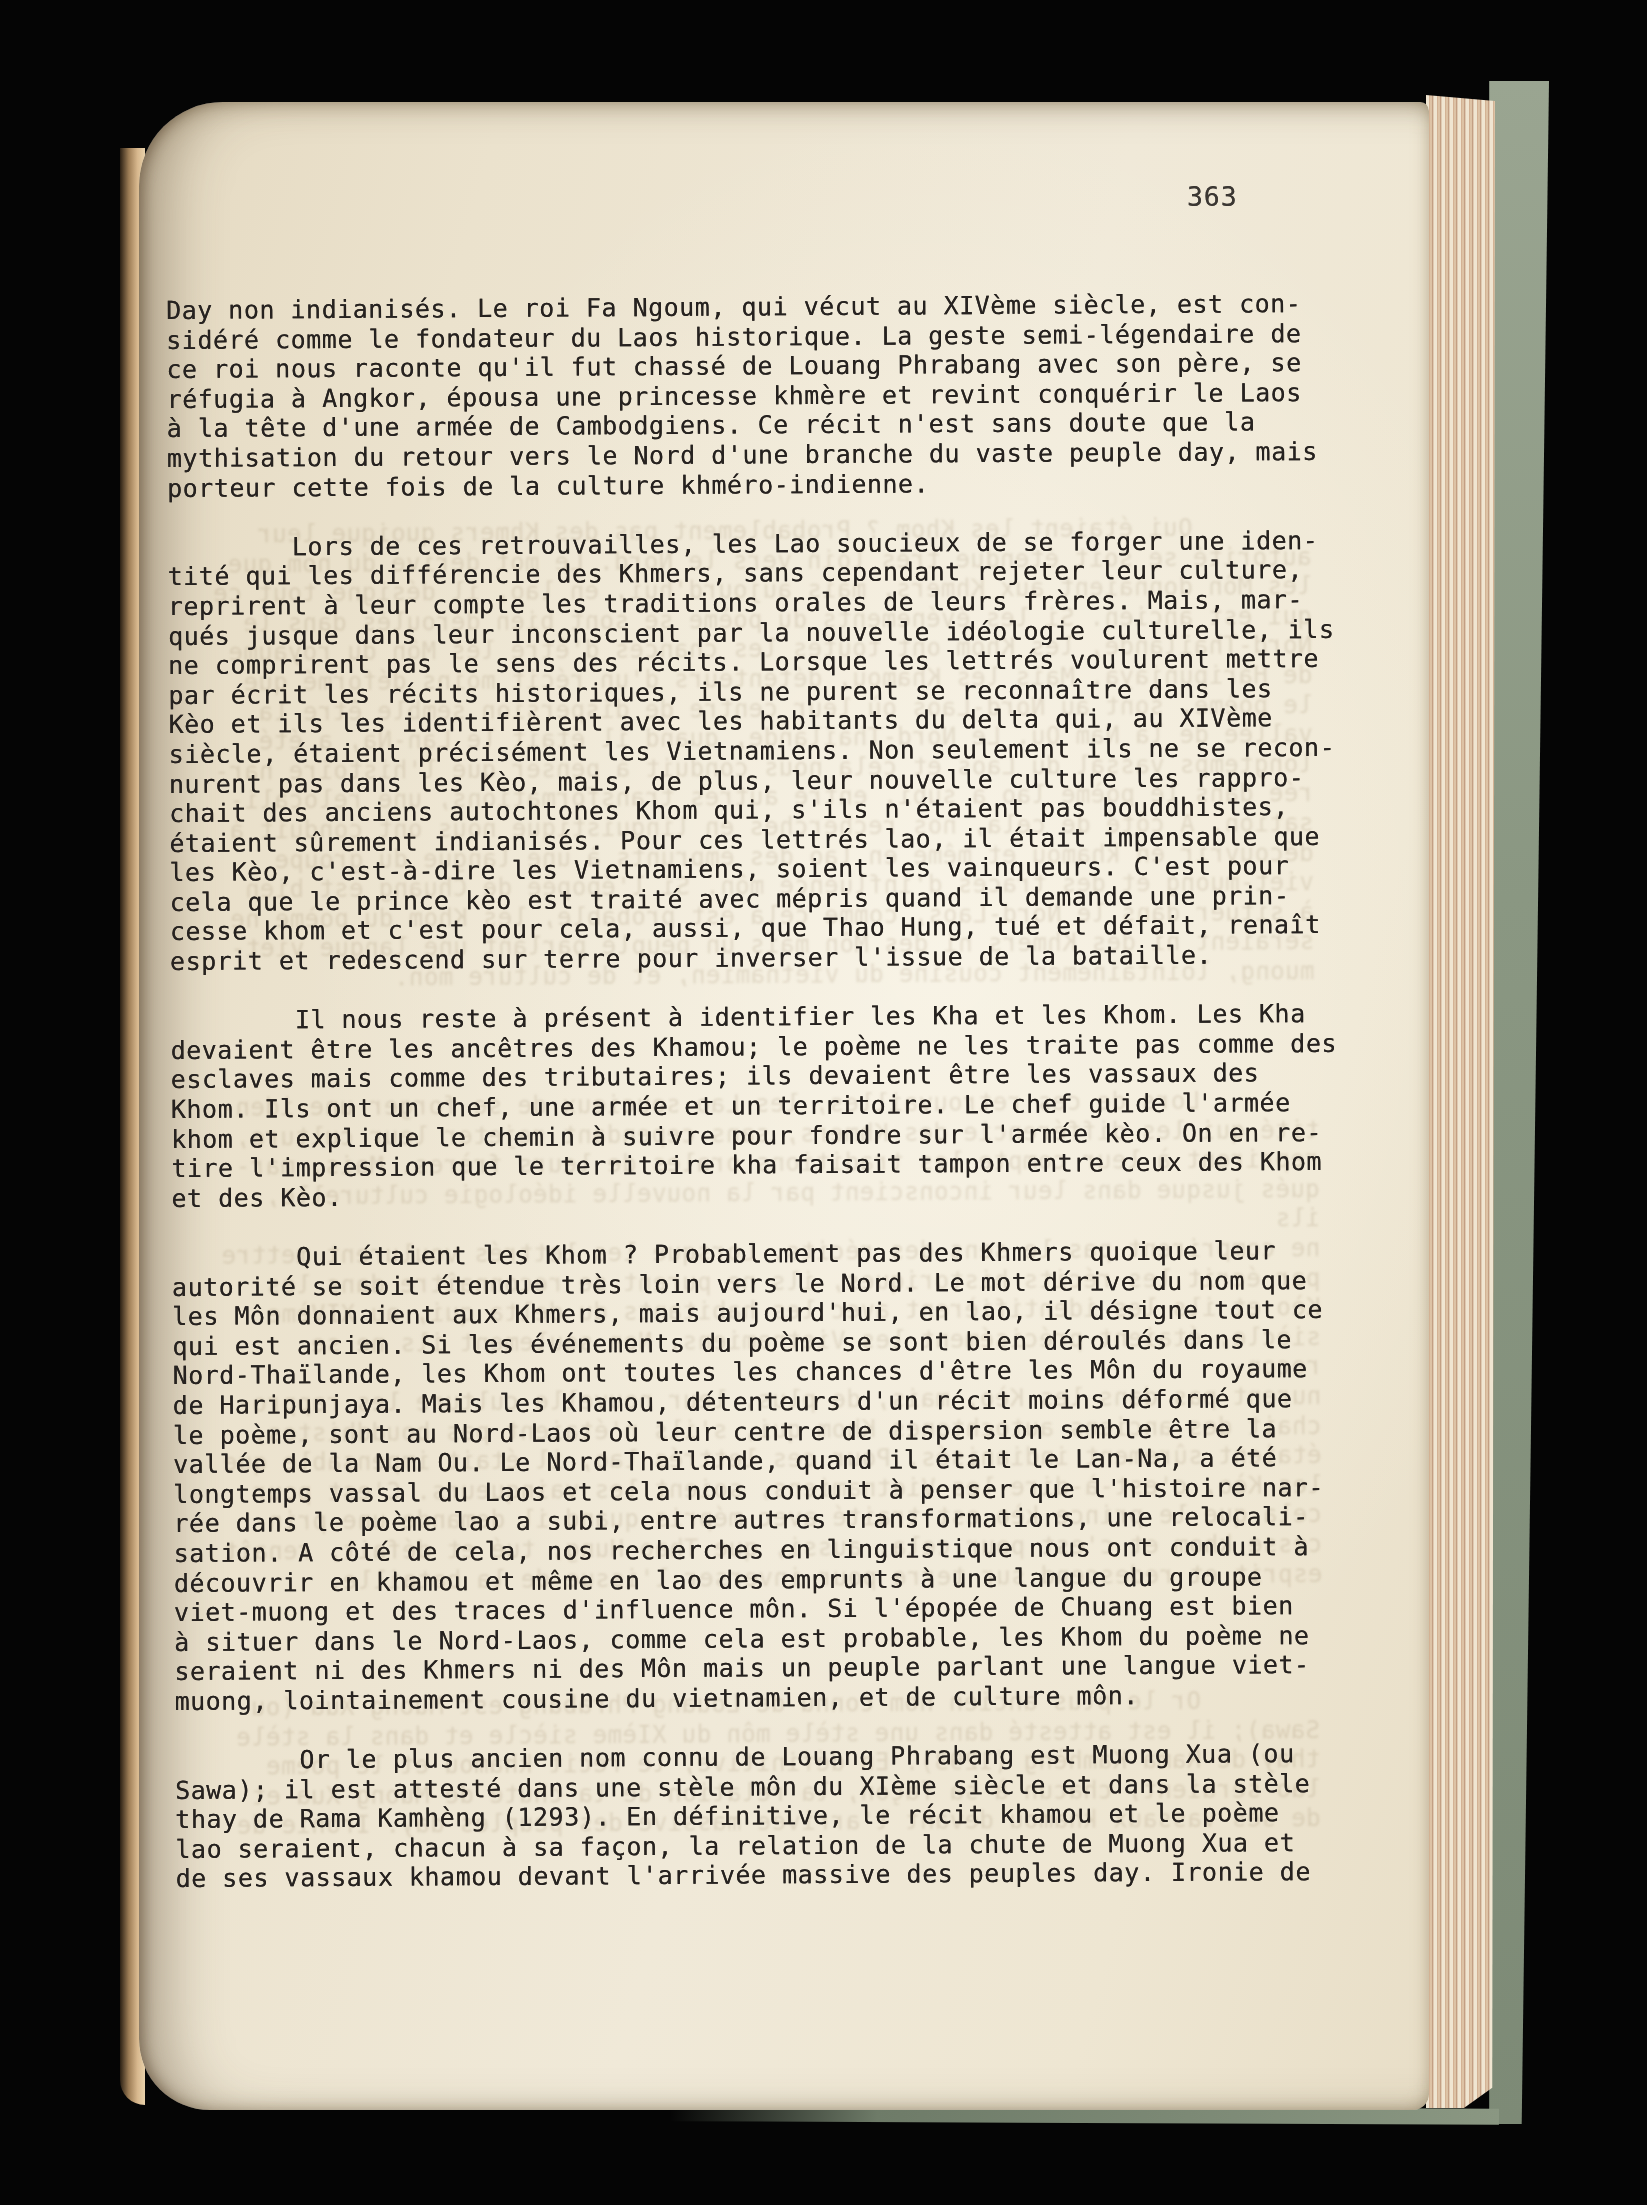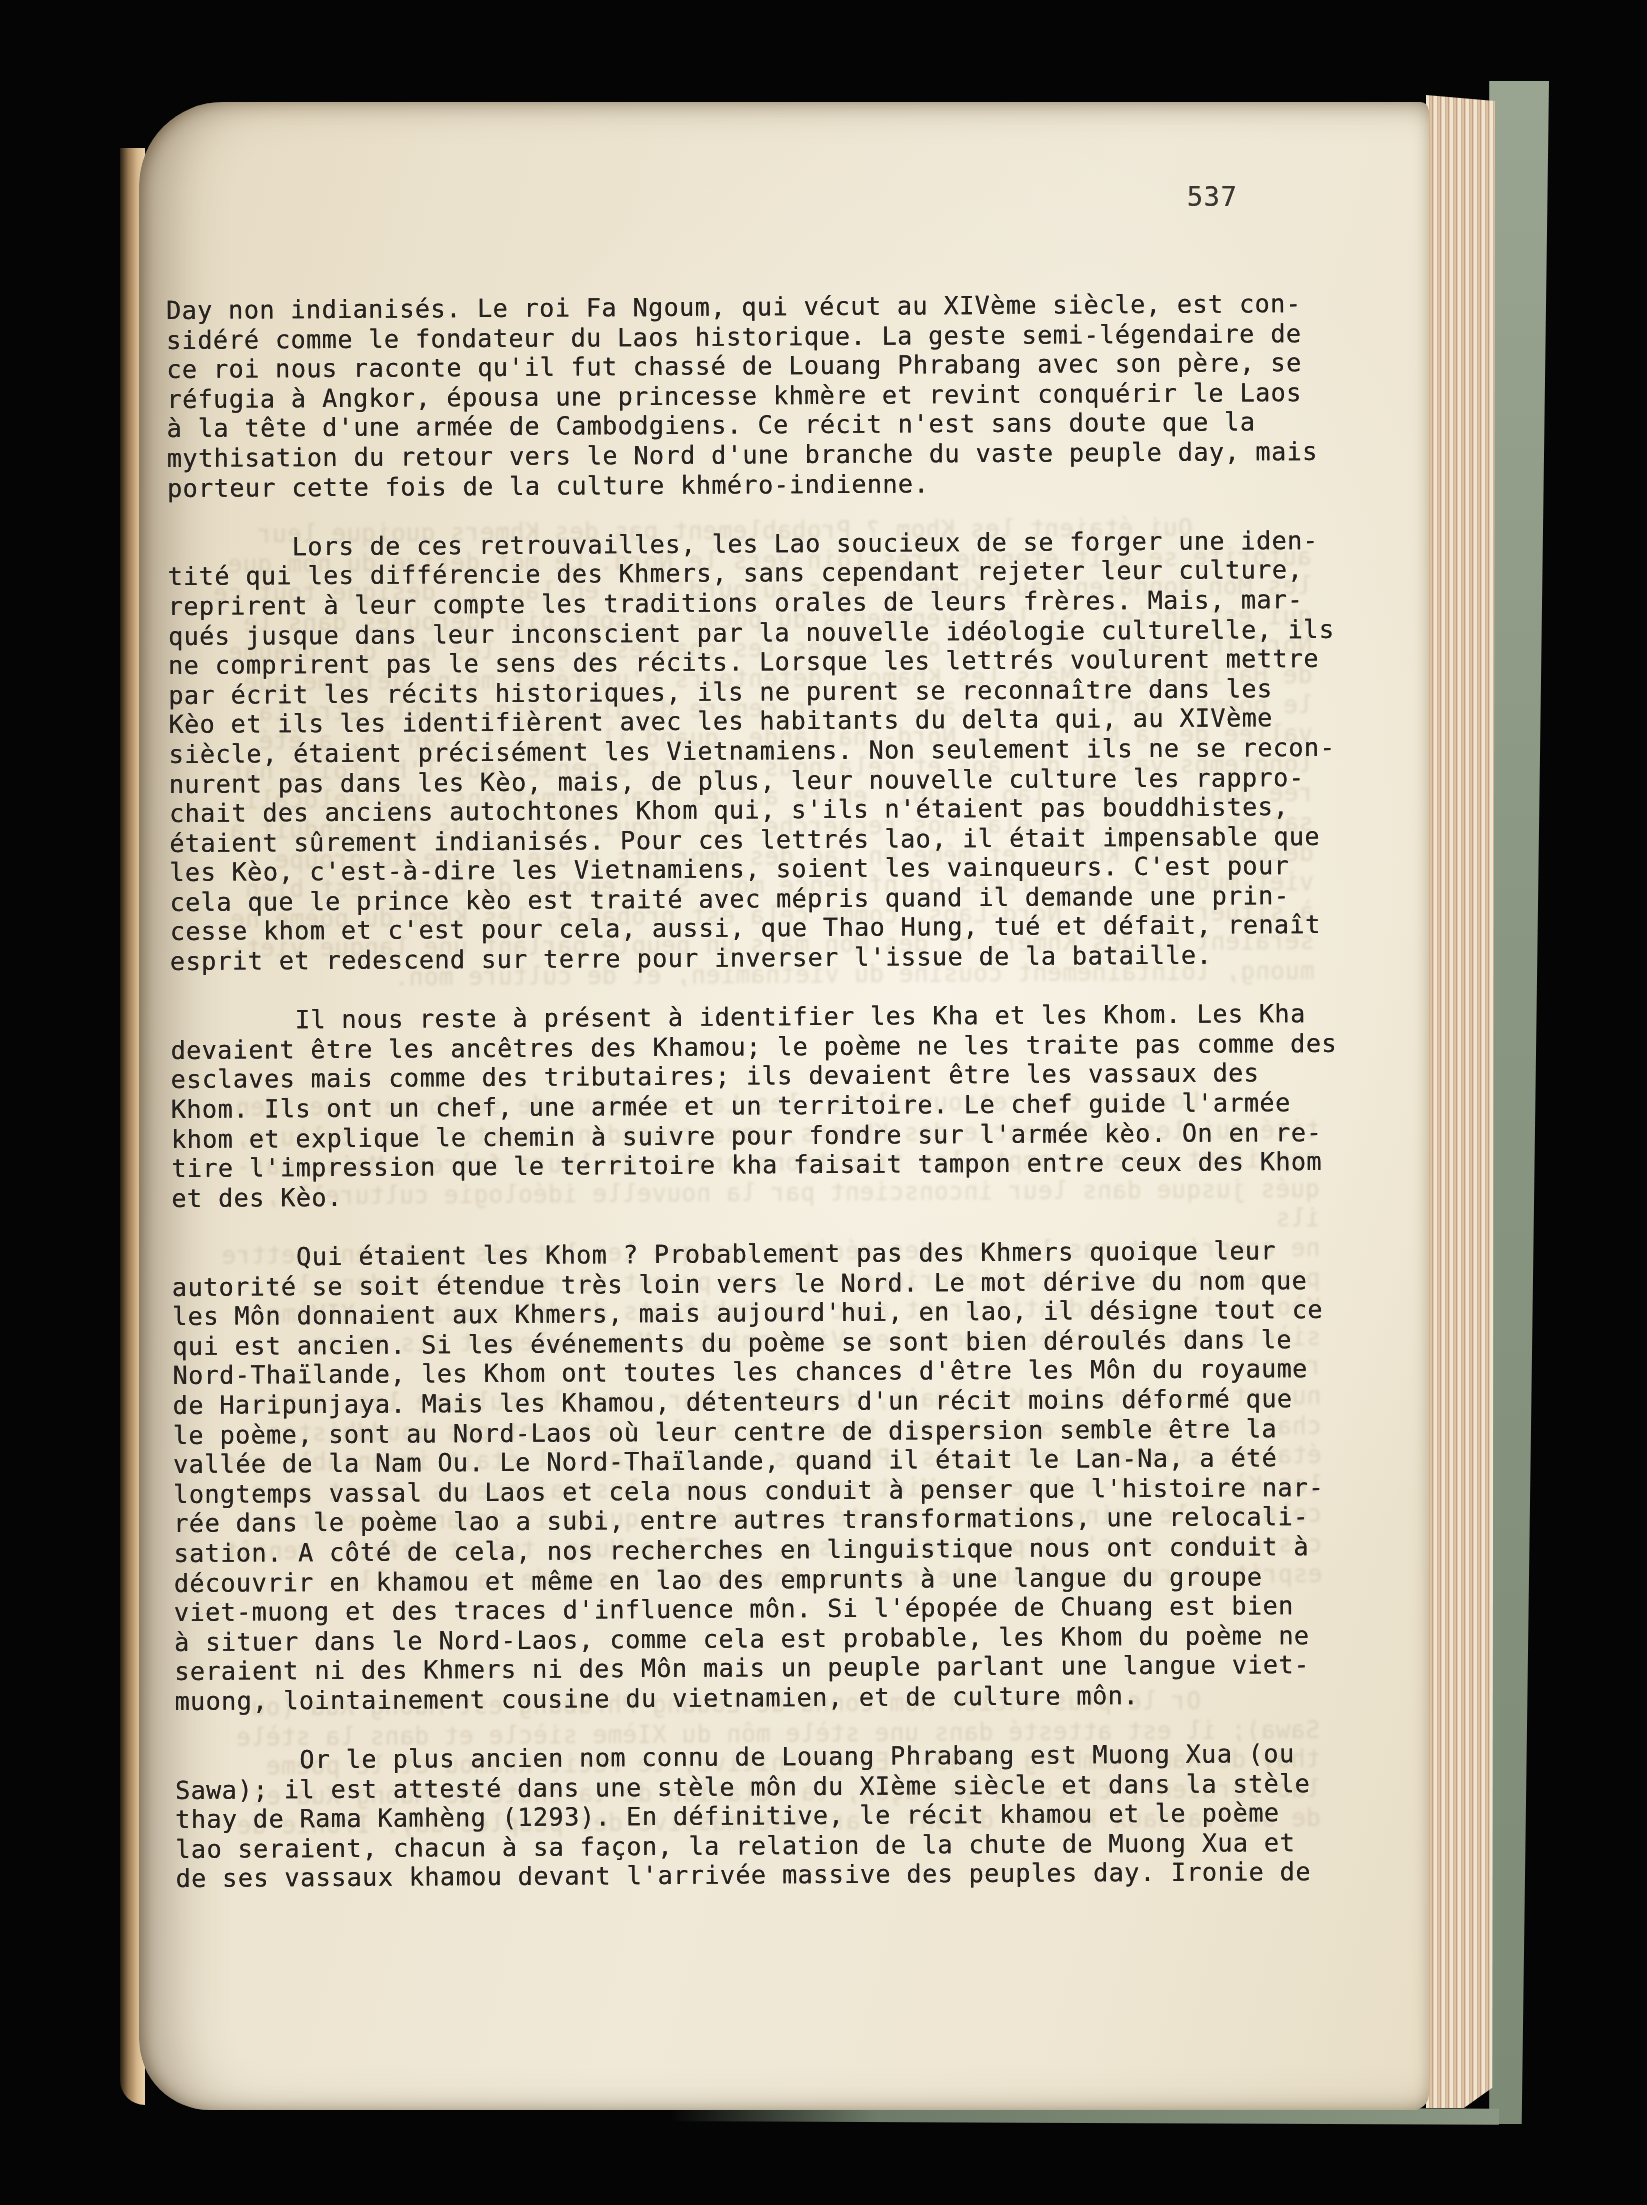--- a/index.html
+++ b/index.html
@@ -170,21 +170,21 @@
 les Kèo, c'est-à-dire les Vietnamiens, soient les vainqueurs. C'est pour
 cela que le prince kèo est traité avec mépris quand il demande une prin-
 cesse khom et c'est pour cela, aussi, que Thao Hung, tué et défait, renaît
 esprit et redescend sur terre pour inverser l'issue de la bataille.</div>
     <div class="ghost g3" aria-hidden="true">        Or le plus ancien nom connu de Louang Phrabang est Muong Xua (ou
 Sawa); il est attesté dans une stèle môn du XIème siècle et dans la stèle
 thay de Rama Kamhèng (1293). En définitive, le récit khamou et le poème
 lao seraient, chacun à sa façon, la relation de la chute de Muong Xua et
 de ses vassaux khamou devant l'arrivée massive des peuples day. Ironie de</div>
 
-    <div class="page-number">537</div>
+    <div class="page-number">363</div>
 
     <div class="text-layer">
       <p class="para">Day non indianisés. Le roi Fa Ngoum, qui vécut au XIVème siècle, est con-
 sidéré comme le fondateur du Laos historique. La geste semi-légendaire de
 ce roi nous raconte qu'il fut chassé de Louang Phrabang avec son père, se
 réfugia à Angkor, épousa une princesse khmère et revint conquérir le Laos
 à la tête d'une armée de Cambodgiens. Ce récit n'est sans doute que la
 mythisation du retour vers le Nord d'une branche du vaste peuple day, mais
 porteur cette fois de la culture khméro-indienne.</p>
       <p class="para">        Lors de ces retrouvailles, les Lao soucieux de se forger une iden-

